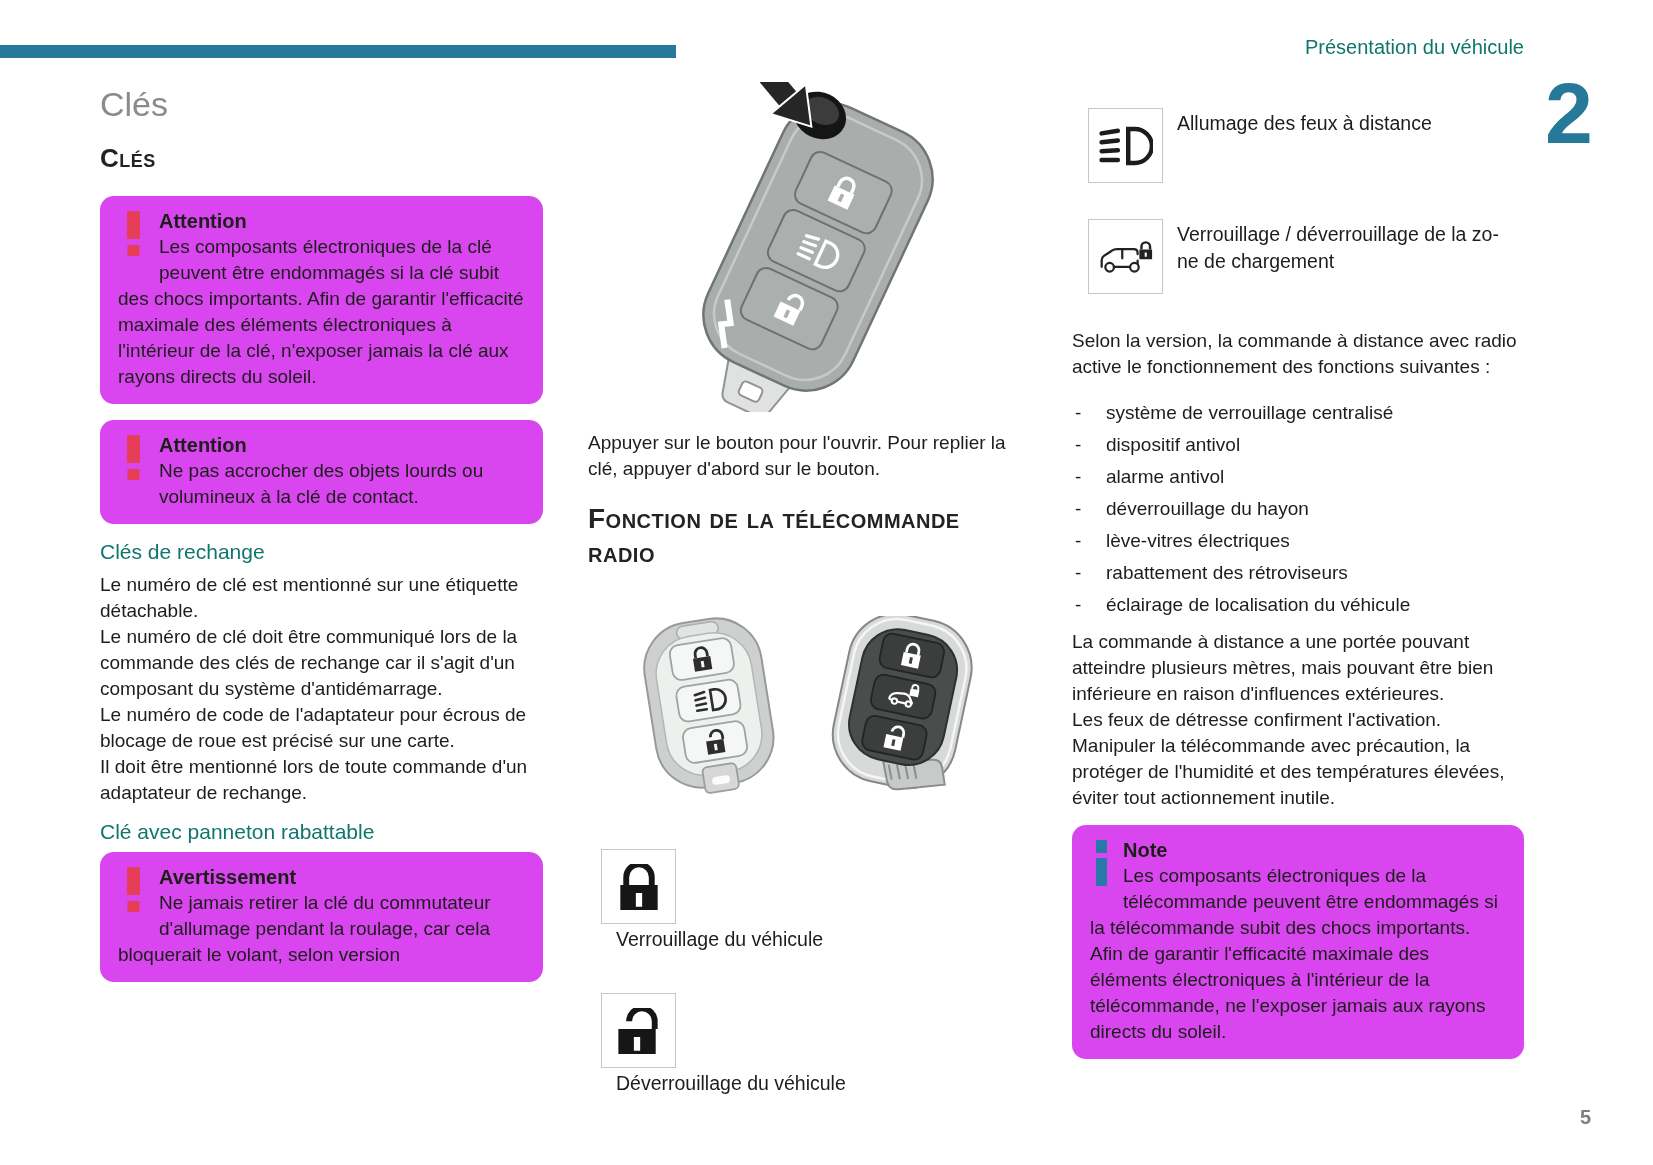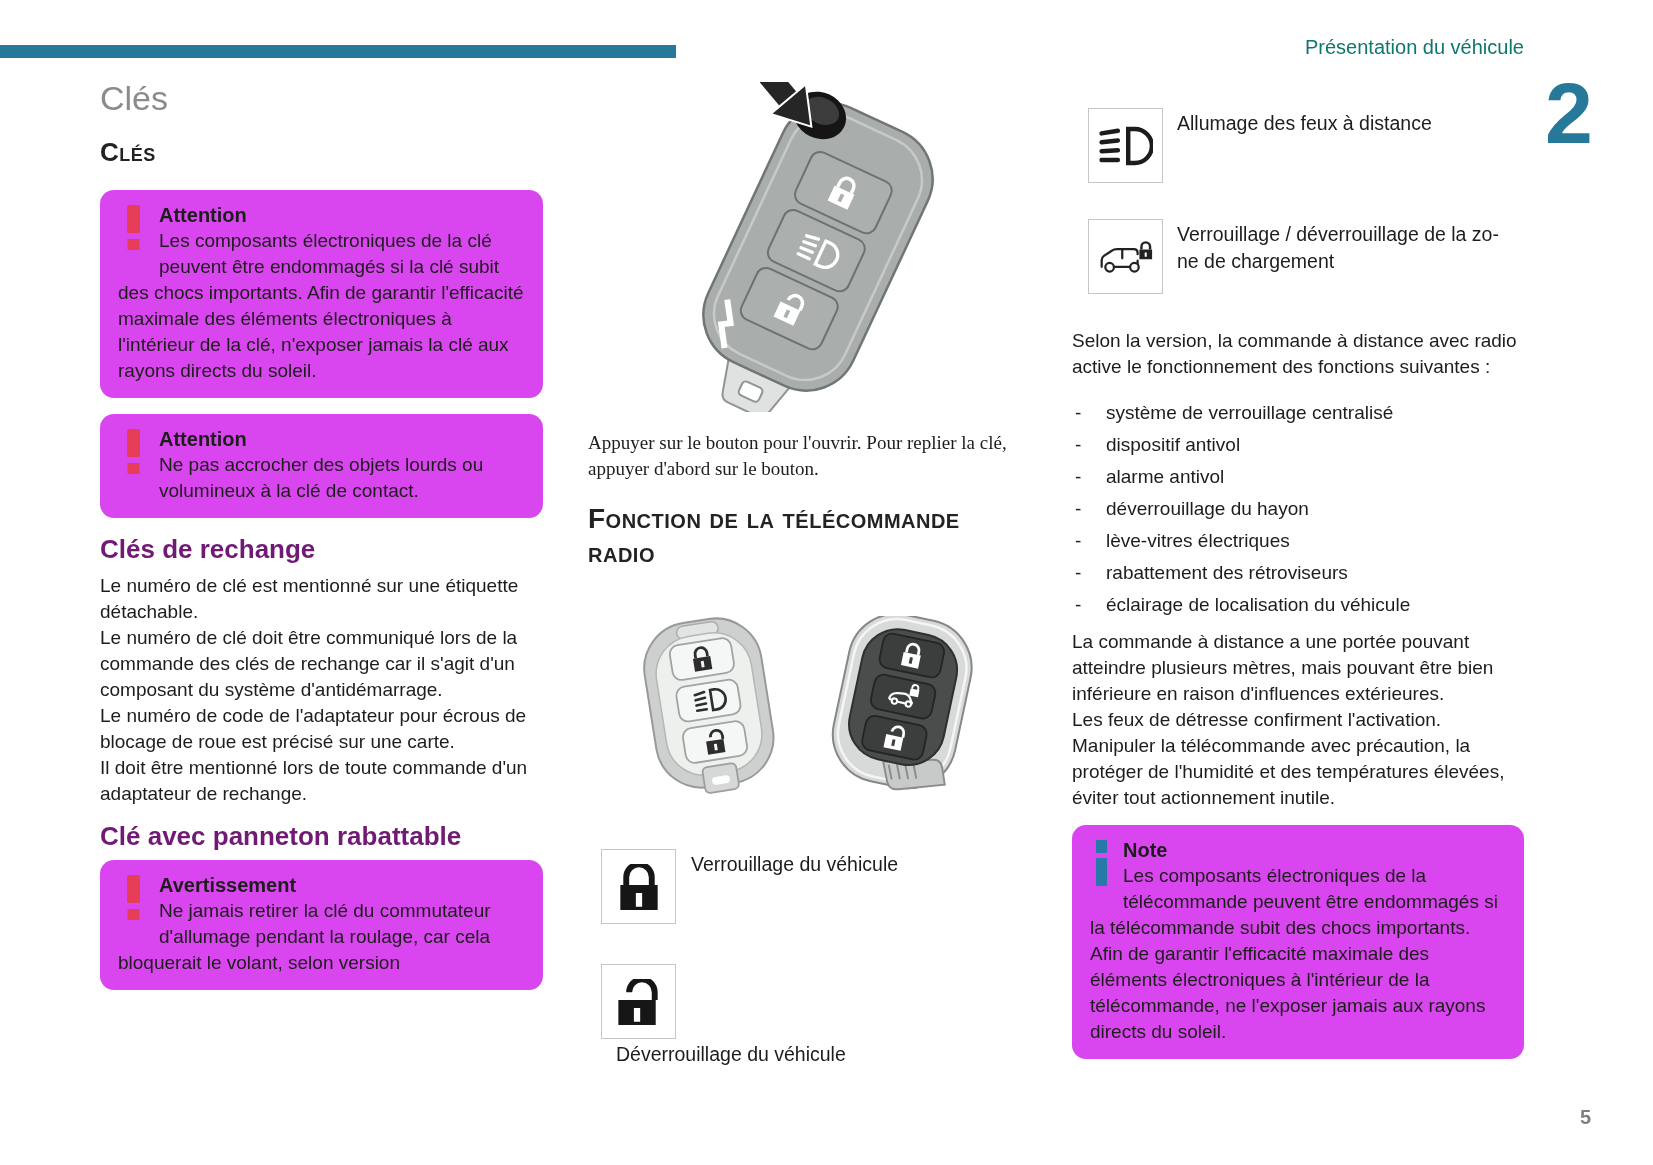--- a/index.html
+++ b/index.html
@@ -2,40 +2,40 @@
 <html><head>
 <meta charset="utf-8">
 <style>
   html,body{margin:0;padding:0;background:#ffffff;}
   body{width:1653px;height:1165px;position:relative;font-family:"Liberation Sans",sans-serif;color:#1d1d1b;overflow:hidden;}
   .topbar{position:absolute;left:0;top:45px;width:676px;height:13px;background:#27799A;}
   .htitle{position:absolute;top:36px;left:1072px;width:452px;text-align:right;font-size:20px;color:#0f766e;}
   .chnum{position:absolute;top:70px;left:1545px;font-size:86px;font-weight:bold;color:#27799A;line-height:1;}
   .pagenum{position:absolute;top:1106px;left:1580px;font-size:20px;font-weight:bold;color:#7d7e80;}
   .col{position:absolute;}
-  .col-left{left:100px;top:79px;width:443px;}
+  .col-left{left:100px;top:85px;width:443px;}
   .col-mid{left:588px;top:82px;width:434px;}
   .col-right{left:1072px;top:88px;width:452px;}
   h1{font-size:34px;font-weight:normal;color:#8b8b8d;margin:0 0 20px;line-height:1.15;}
   h2.sc{font-size:26px;font-weight:bold;color:#232323;margin:0 0 22px;font-variant:small-caps;letter-spacing:.5px;line-height:1.15;}
-  h3{font-size:26px;font-weight:bold;margin:14px 0 8px;color:#701a75;}
+  h3{font-size:21px;font-weight:normal;margin:14px 0 8px;color:#0f766e;}
   .gbox{background:#d946ef;border-radius:14px;padding:12px 18px 14px;margin-bottom:16px;}
   .wicon{float:left;margin:3px 14px 6px 4px;}
   .btitle{font-weight:bold;font-size:20px;line-height:26px;}
   .bbody{font-size:19px;line-height:26px;}
   .body{font-size:19px;line-height:26px;margin:0;}
   .midh{font-size:28px;font-weight:bold;font-variant:small-caps;line-height:34px;margin:20px 0 0;color:#232323;letter-spacing:.5px;}
-  .cap{margin-top:18px;font-family:Liberation Serif, serif;}
+  .cap{margin-top:18px;}
   .flipkey{display:block;margin-top:0;}
   .remotes{display:block;margin-top:46px;}
   .irow{display:flex;align-items:flex-start;padding-left:6px;}
   .irow .ilabel{font-size:19.5px;line-height:27px;padding-top:2px;margin-left:15px;}
   .ibox{width:75px;height:75px;border:1px solid #c6c6c4;display:flex;align-items:center;justify-content:center;flex:0 0 auto;background:#fff;box-sizing:border-box;}
   .col-mid .irow{margin-left:7px;}
-  .col-mid .irow.first{margin-top:48px;}
+  .col-mid .irow.first{margin-top:48px;flex-direction:column;}
   .col-mid .irow.second{margin-top:40px;flex-direction:column;}
   .col-right .irow{margin-left:10px;}
   .col-right .irow .ilabel{margin-left:14px;}
   .col-right .irow.first{margin-top:20px;}
   .col-right .irow.second{margin-top:36px;}
   .intro{margin-top:34px;}
   .dlist{margin-top:20px;}
   .ditem{position:relative;padding-left:34px;font-size:19px;line-height:25px;margin-bottom:7px;}
   .ditem::before{content:"-";position:absolute;left:3px;top:0;}
   .range{margin-top:12px;}

